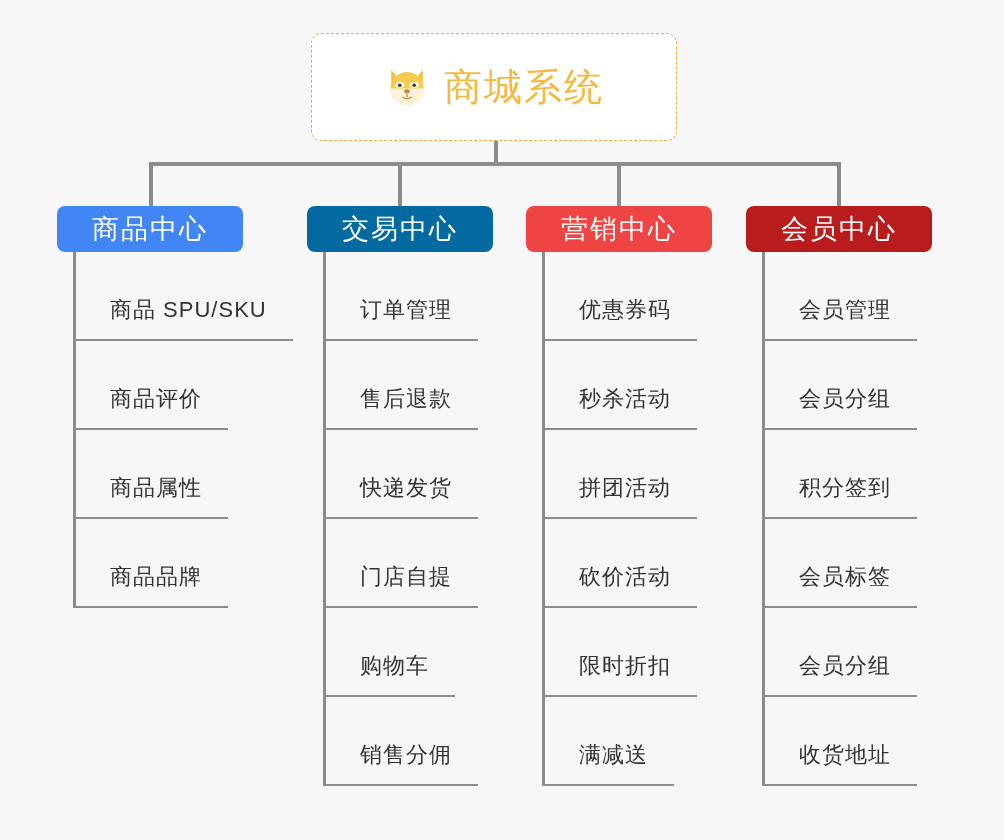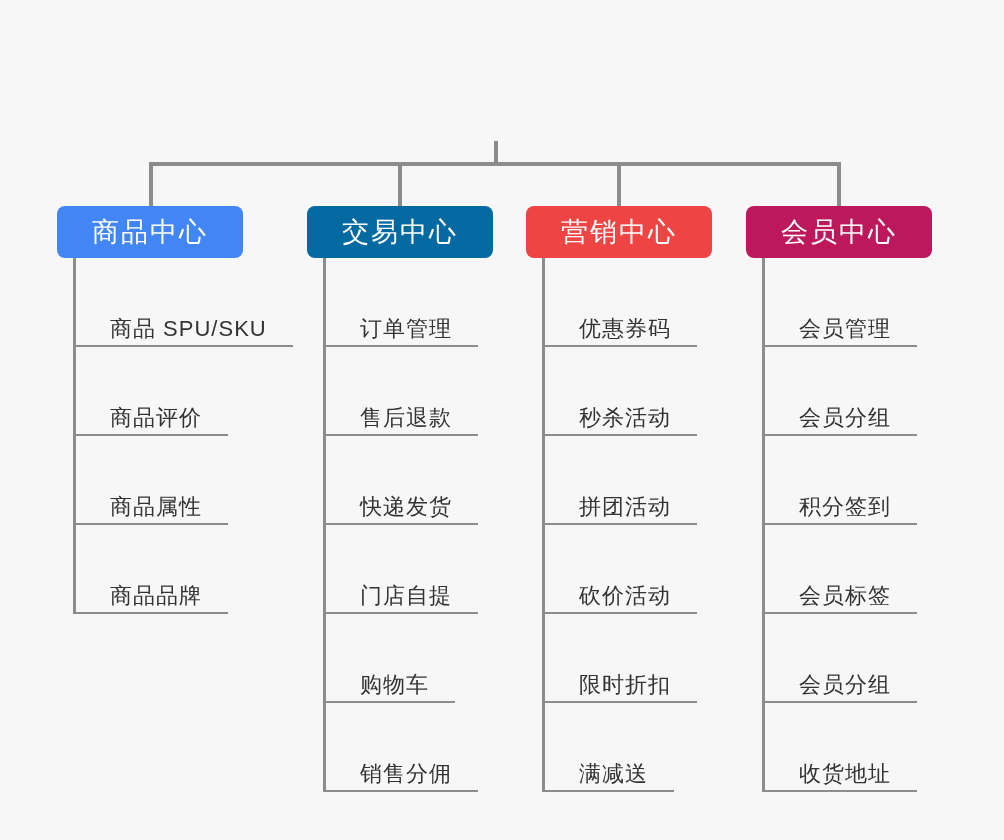--- a/index.html
+++ b/index.html
@@ -83,35 +83,35 @@
     position: absolute;
     top: 206px;
   }
   .branch-1 { left: 57px;  }
   .branch-2 { left: 307px; }
   .branch-3 { left: 526px; }
   .branch-4 { left: 746px; }
 
   .branch-head {
     box-sizing: border-box;
-    height: 52px;
+    height: 46px;
     border-radius: 8px;
     display: flex;
     align-items: center;
     justify-content: center;
     color: #ffffff;
     font-size: 27px;
     letter-spacing: 2px;
     white-space: nowrap;
     padding: 0 22px;
   }
   .branch-1 .branch-head { width: 186px; background: #4286f5; }
   .branch-2 .branch-head { width: 186px; background: #0369a1; }
   .branch-3 .branch-head { width: 186px; background: #ef4444; }
-  .branch-4 .branch-head { width: 186px; background: #be185d; }
+  .branch-4 .branch-head { width: 186px; background: #b91c1c; }
 
   
   .children {
     position: relative;
     margin-left: 16px;
     border-left: 3px solid #8c8c8c;
     padding-top: 0;
   }
   .child-item {
     display: block;
@@ -123,29 +123,45 @@
     border-bottom: 2px solid #8c8c8c;
     font-size: 22px;
     color: #333333;
     letter-spacing: 1px;
     white-space: nowrap;
     display: flex;
     align-items: flex-end;
     line-height: 1.1;
   }
   .child-label {
-    padding-bottom: 4px;
+    padding-bottom: 17px;
     margin-top: 28px;
   }
 </style>
 </head>
 <body>
 
 <div id="mindmap">
 
+  <div class="root-node">
+    <svg class="dog-icon" viewBox="0 0 64 64">
+      <path d="M10 8 L10 26 L20 20 Z" fill="#f5c242"></path>
+      <path d="M54 8 L54 26 L44 20 Z" fill="#f5c242"></path>
+      <ellipse cx="32" cy="34" rx="23" ry="23" fill="#f7cc4e"></ellipse>
+      <path d="M9 34 a23 23 0 0 0 46 0 z" fill="#fdf3dc"></path>
+      <ellipse cx="22" cy="29" rx="7" ry="4.2" fill="#fdf6e3"></ellipse>
+      <ellipse cx="42" cy="29" rx="7" ry="4.2" fill="#fdf6e3"></ellipse>
+      <ellipse cx="22" cy="29.5" rx="2.6" ry="2.4" fill="#4a3a22"></ellipse>
+      <ellipse cx="42" cy="29.5" rx="2.6" ry="2.4" fill="#4a3a22"></ellipse>
+      <ellipse cx="32" cy="38" rx="4" ry="2.8" fill="#c78a3a"></ellipse>
+      <path d="M32 41 L32 46" stroke="#c78a3a" stroke-width="1.8" fill="none"></path>
+      <path d="M26 46 q6 5 12 0" stroke="#c78a3a" stroke-width="1.8" fill="none" stroke-linecap="round"></path>
+    </svg>
+    <span class="root-title">商城系统</span>
+  </div>
 
   <div class="conn conn-v-root"></div>
   <div class="conn conn-h-bus"></div>
   <div class="conn conn-v-branch conn-v-b1"></div>
   <div class="conn conn-v-branch conn-v-b2"></div>
   <div class="conn conn-v-branch conn-v-b3"></div>
   <div class="conn conn-v-branch conn-v-b4"></div>
 
   <div class="branch branch-1">
     <div class="branch-head">商品中心</div>

